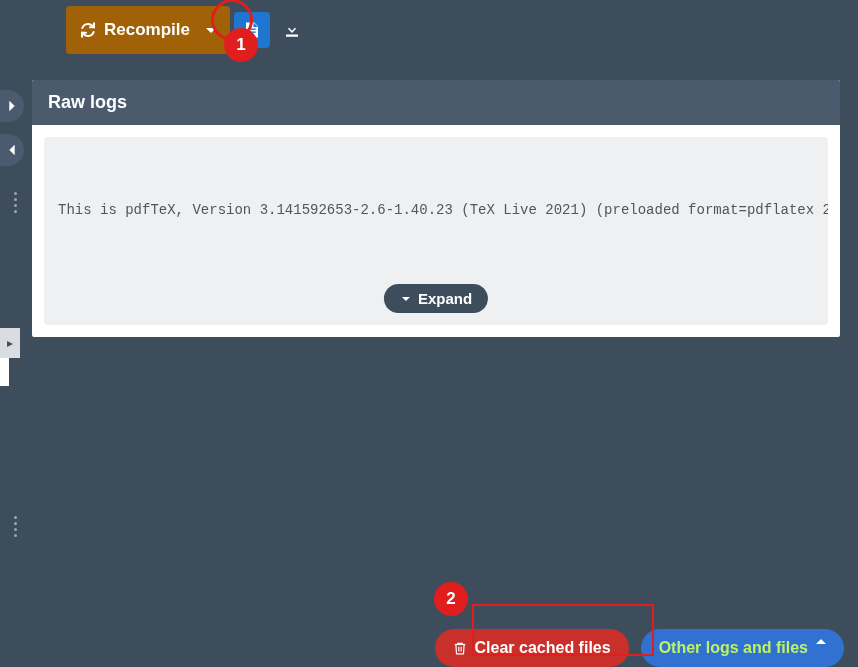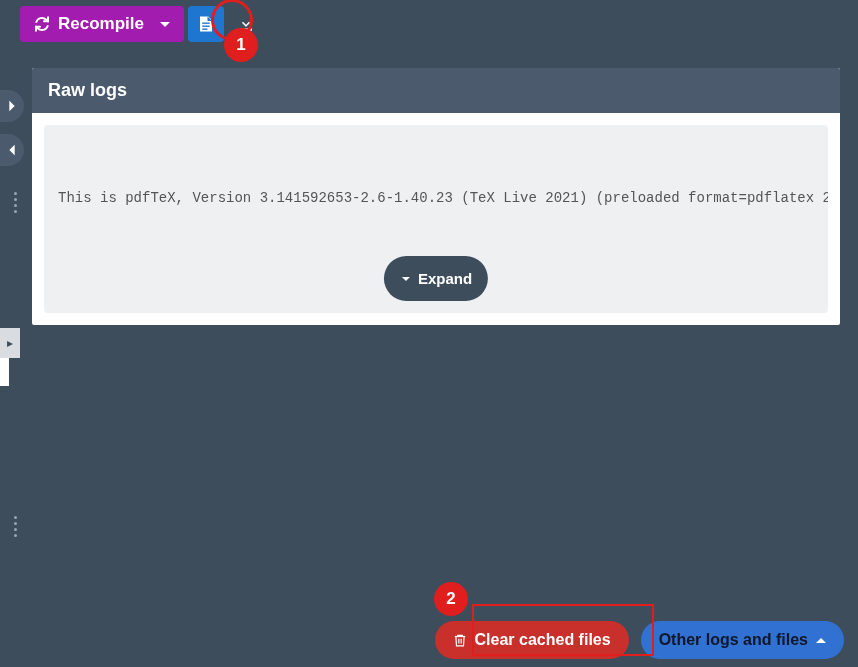--- a/index.html
+++ b/index.html
@@ -11,32 +11,33 @@
       position: relative;
       overflow: hidden;
     }
     .toolbar {
       display: flex;
       align-items: center;
       padding: 6px 20px;
       gap: 4px;
     }
     .recompile-btn {
-      background: #a21caf;
+      background: #a16207;
       color: #fff;
       border: none;
       display: flex;
       align-items: center;
       gap: 8px;
-      padding: 12px 14px;
+      padding: 24px 14px;
       font-size: 17px;
       font-weight: 600;
       border-radius: 4px;
       cursor: pointer;
       height: 36px;
+      margin-left: 46px;
     }
     .recompile-btn .caret {
       margin-left: 8px;
       width: 0; height: 0;
       border-left: 5px solid transparent;
       border-right: 5px solid transparent;
       border-top: 5px solid #fff;
     }
     .icon-btn {
       background: transparent;
@@ -85,60 +86,59 @@
     .log-line { display: block; }
     .expand-btn {
       position: absolute;
       left: 50%;
       transform: translateX(-50%);
       bottom: 24px;
       background: #3e4d5c;
       color: #fff;
       border: none;
       border-radius: 999px;
-      padding: 14px 16px;
+      padding: 6px 16px;
       font-size: 15px;
       font-weight: 600;
       cursor: pointer;
       display: flex;
       align-items: center;
       gap: 6px;
     }
     .footer {
       position: absolute;
-      bottom: 8px;
+      bottom: 0;
       right: 14px;
       display: flex;
       gap: 12px;
       align-items: center;
     }
     .btn-danger {
       background: #c9302c;
       color: #fff;
       border: none;
       border-radius: 999px;
       padding: 10px 18px;
       font-size: 16px;
       font-weight: 600;
       cursor: pointer;
       display: flex;
       align-items: center;
       gap: 8px;
     }
     .btn-primary {
       background: #3071d1;
-      color: #0f172a;
+      color: #bef264;
       border: none;
       border-radius: 999px;
       padding: 10px 18px;
       font-size: 16px;
       font-weight: 600;
       cursor: pointer;
       display: flex;
-      align-items: center;
       gap: 8px;
     }
     .caret-up {
       width: 0; height: 0;
       border-left: 5px solid transparent;
       border-right: 5px solid transparent;
       border-bottom: 5px solid #fff;
     }
     .side-knob {
       position: absolute;

